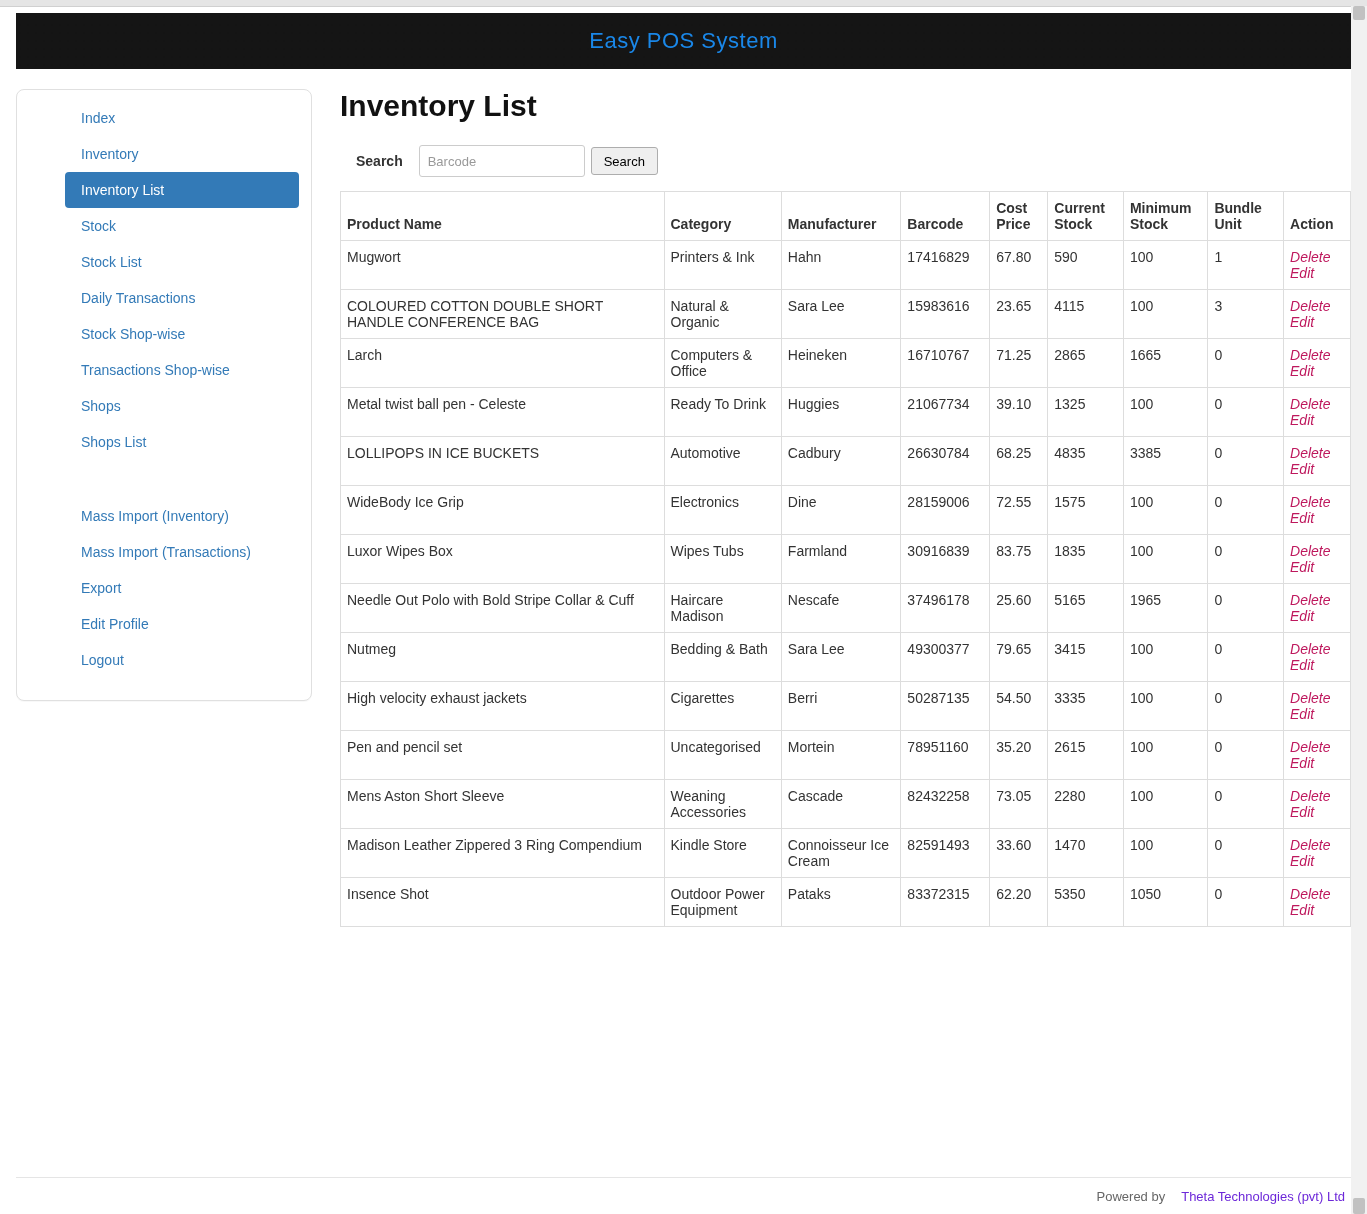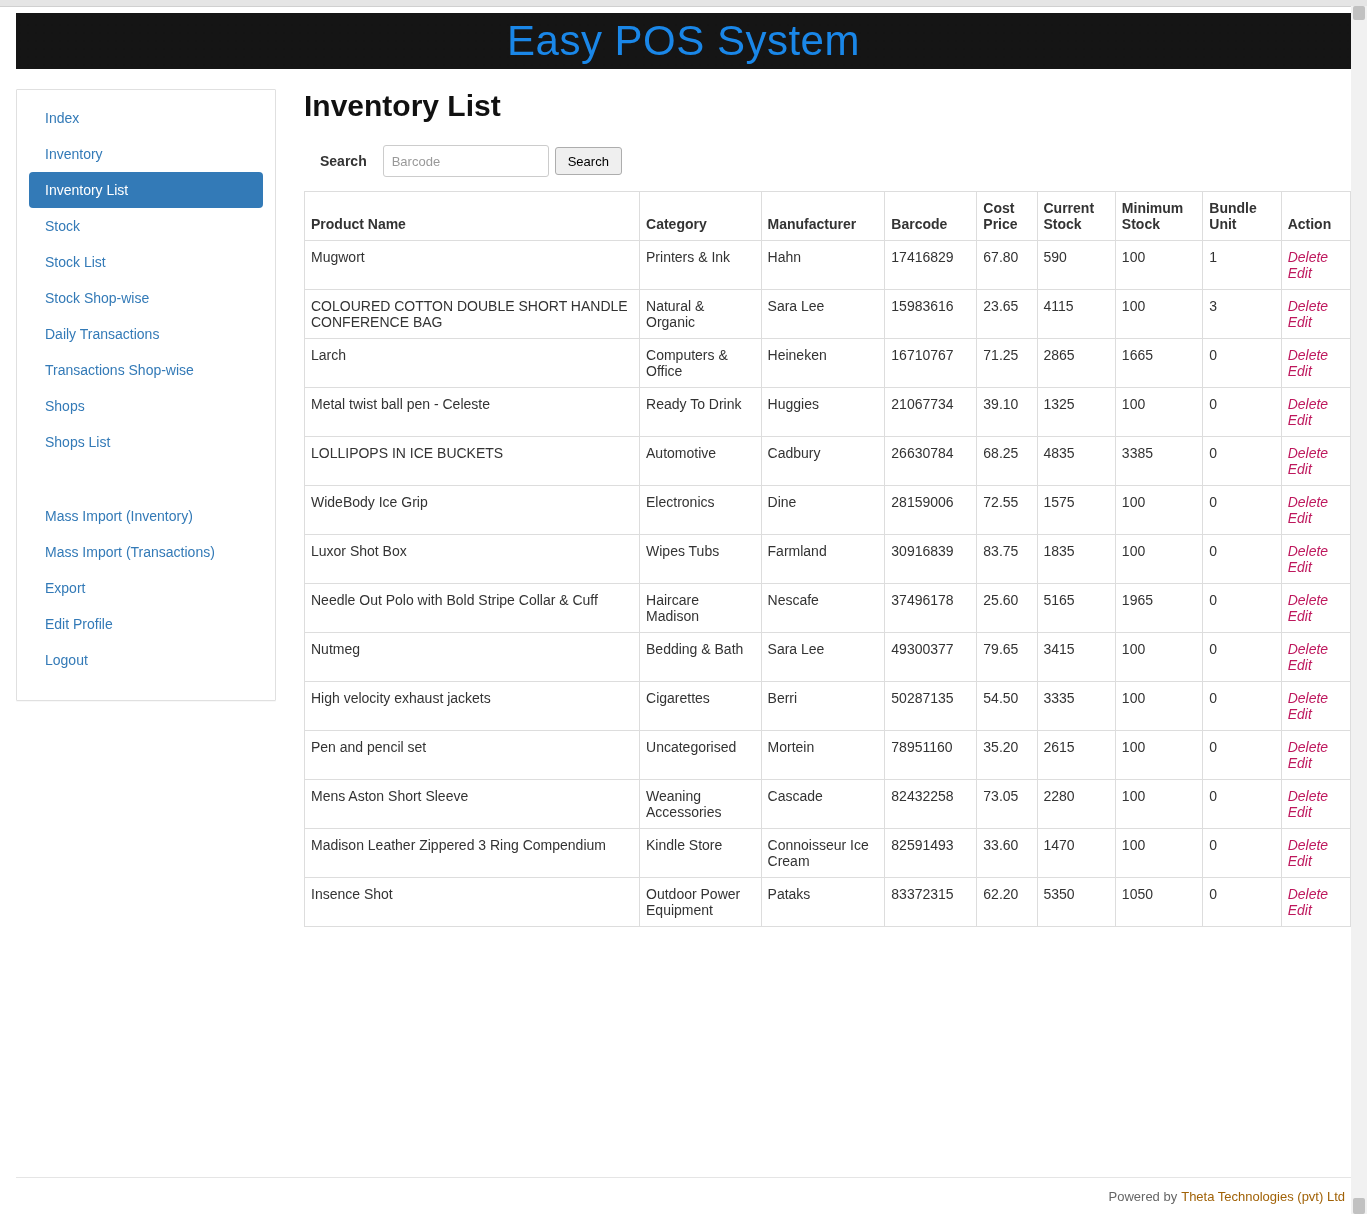--- a/index.html
+++ b/index.html
@@ -9,30 +9,31 @@
   .hero {
     background:#151515;
     background-image:
       radial-gradient(rgba(255,255,255,0.02) 1px, transparent 1px),
       radial-gradient(rgba(0,0,0,0.3) 1px, transparent 1px);
     background-size: 8px 8px;
     height:56px;
     display:flex; align-items:center; justify-content:center;
     margin-top:6px;
   }
-  .hero-title { color:#1a87e8; font-size:42px; font-weight:500; letter-spacing:0.5px; }
+  .hero-title { color:#1a87e8; font-size:22px; font-weight:500; letter-spacing:0.5px; }
   .content-row { display:flex; margin-top:20px; align-items:flex-start; }
   .sidebar {
     width:258px;
     border:1px solid #e0e0e0;
-    border-radius:1px;
+    border-radius:8px;
     background:#fff;
     margin-right:28px;
     padding-bottom:12px;
     box-shadow: 0 1px 1px rgba(0,0,0,0.03);
+    padding-left: 36px;
   }
   .nav { list-style:none; margin:0; padding:10px 0; }
   .nav li { }
   .nav a {
     display:block;
     padding:10px 16px;
     color:#337ab7;
     text-decoration:none;
     font-size:14px;
     border-radius:4px;
@@ -99,21 +100,21 @@
   .footer {
     position:absolute; left:16px; right:16px; bottom:0;
     height:36px;
     display:flex; align-items:center; justify-content:flex-end;
     border-top:1px solid #e5e5e5;
     font-size:13px;
     color:#666;
     padding-right:6px;
     background:#fff;
   }
-  .footer a { color:#a16207; text-decoration:none; margin-left:4px; }
+  .footer a { color:#6d28d9; text-decoration:none; margin-left:16px; }
   .scrollbar-v { position:absolute; top:6px; right:0; width:16px; bottom:0; background:#f1f1f1; }
   .scrollbar-v .thumb-top { position:absolute; top:0; left:2px; right:2px; height:14px; background:#c1c1c1; border-radius:2px; }
   .scrollbar-v .thumb-bottom { position:absolute; bottom:0; left:2px; right:2px; height:16px; background:#c1c1c1; border-radius:2px; }
 </style>
 </head>
 <body>
 
 <div class="viewport">
   <div class="browser-top"></div>
 
@@ -134,24 +135,24 @@
             <li>
               <a href="#" class="active">Inventory List</a>
             </li>
             <li>
               <a href="#">Stock</a>
             </li>
             <li>
               <a href="#">Stock List</a>
             </li>
             <li>
+              <a href="#">Daily Transactions</a>
+            </li>
+            <li>
               <a href="#">Stock Shop-wise</a>
-            </li>
-            <li>
-              <a href="#">Daily Transactions</a>
             </li>
             <li>
               <a href="#">Transactions Shop-wise</a>
             </li>
             <li>
               <a href="#">Shops</a>
             </li>
             <li>
               <a href="#">Shops List</a>
             </li>
@@ -278,21 +279,21 @@
                 <td class="col-cost">72.55</td>
                 <td class="col-curr">1575</td>
                 <td class="col-min">100</td>
                 <td class="col-bundle">0</td>
                 <td class="col-action">
                   <a href="#" class="action-link">Delete</a>
                   <a href="#" class="action-link">Edit</a>
                 </td>
               </tr>
               <tr>
-                <td class="col-name">Luxor Shot Box</td>
+                <td class="col-name">Luxor Wipes Box</td>
                 <td class="col-cat">Wipes Tubs</td>
                 <td class="col-mfr">Farmland</td>
                 <td class="col-barcode">30916839</td>
                 <td class="col-cost">83.75</td>
                 <td class="col-curr">1835</td>
                 <td class="col-min">100</td>
                 <td class="col-bundle">0</td>
                 <td class="col-action">
                   <a href="#" class="action-link">Delete</a>
                   <a href="#" class="action-link">Edit</a>

